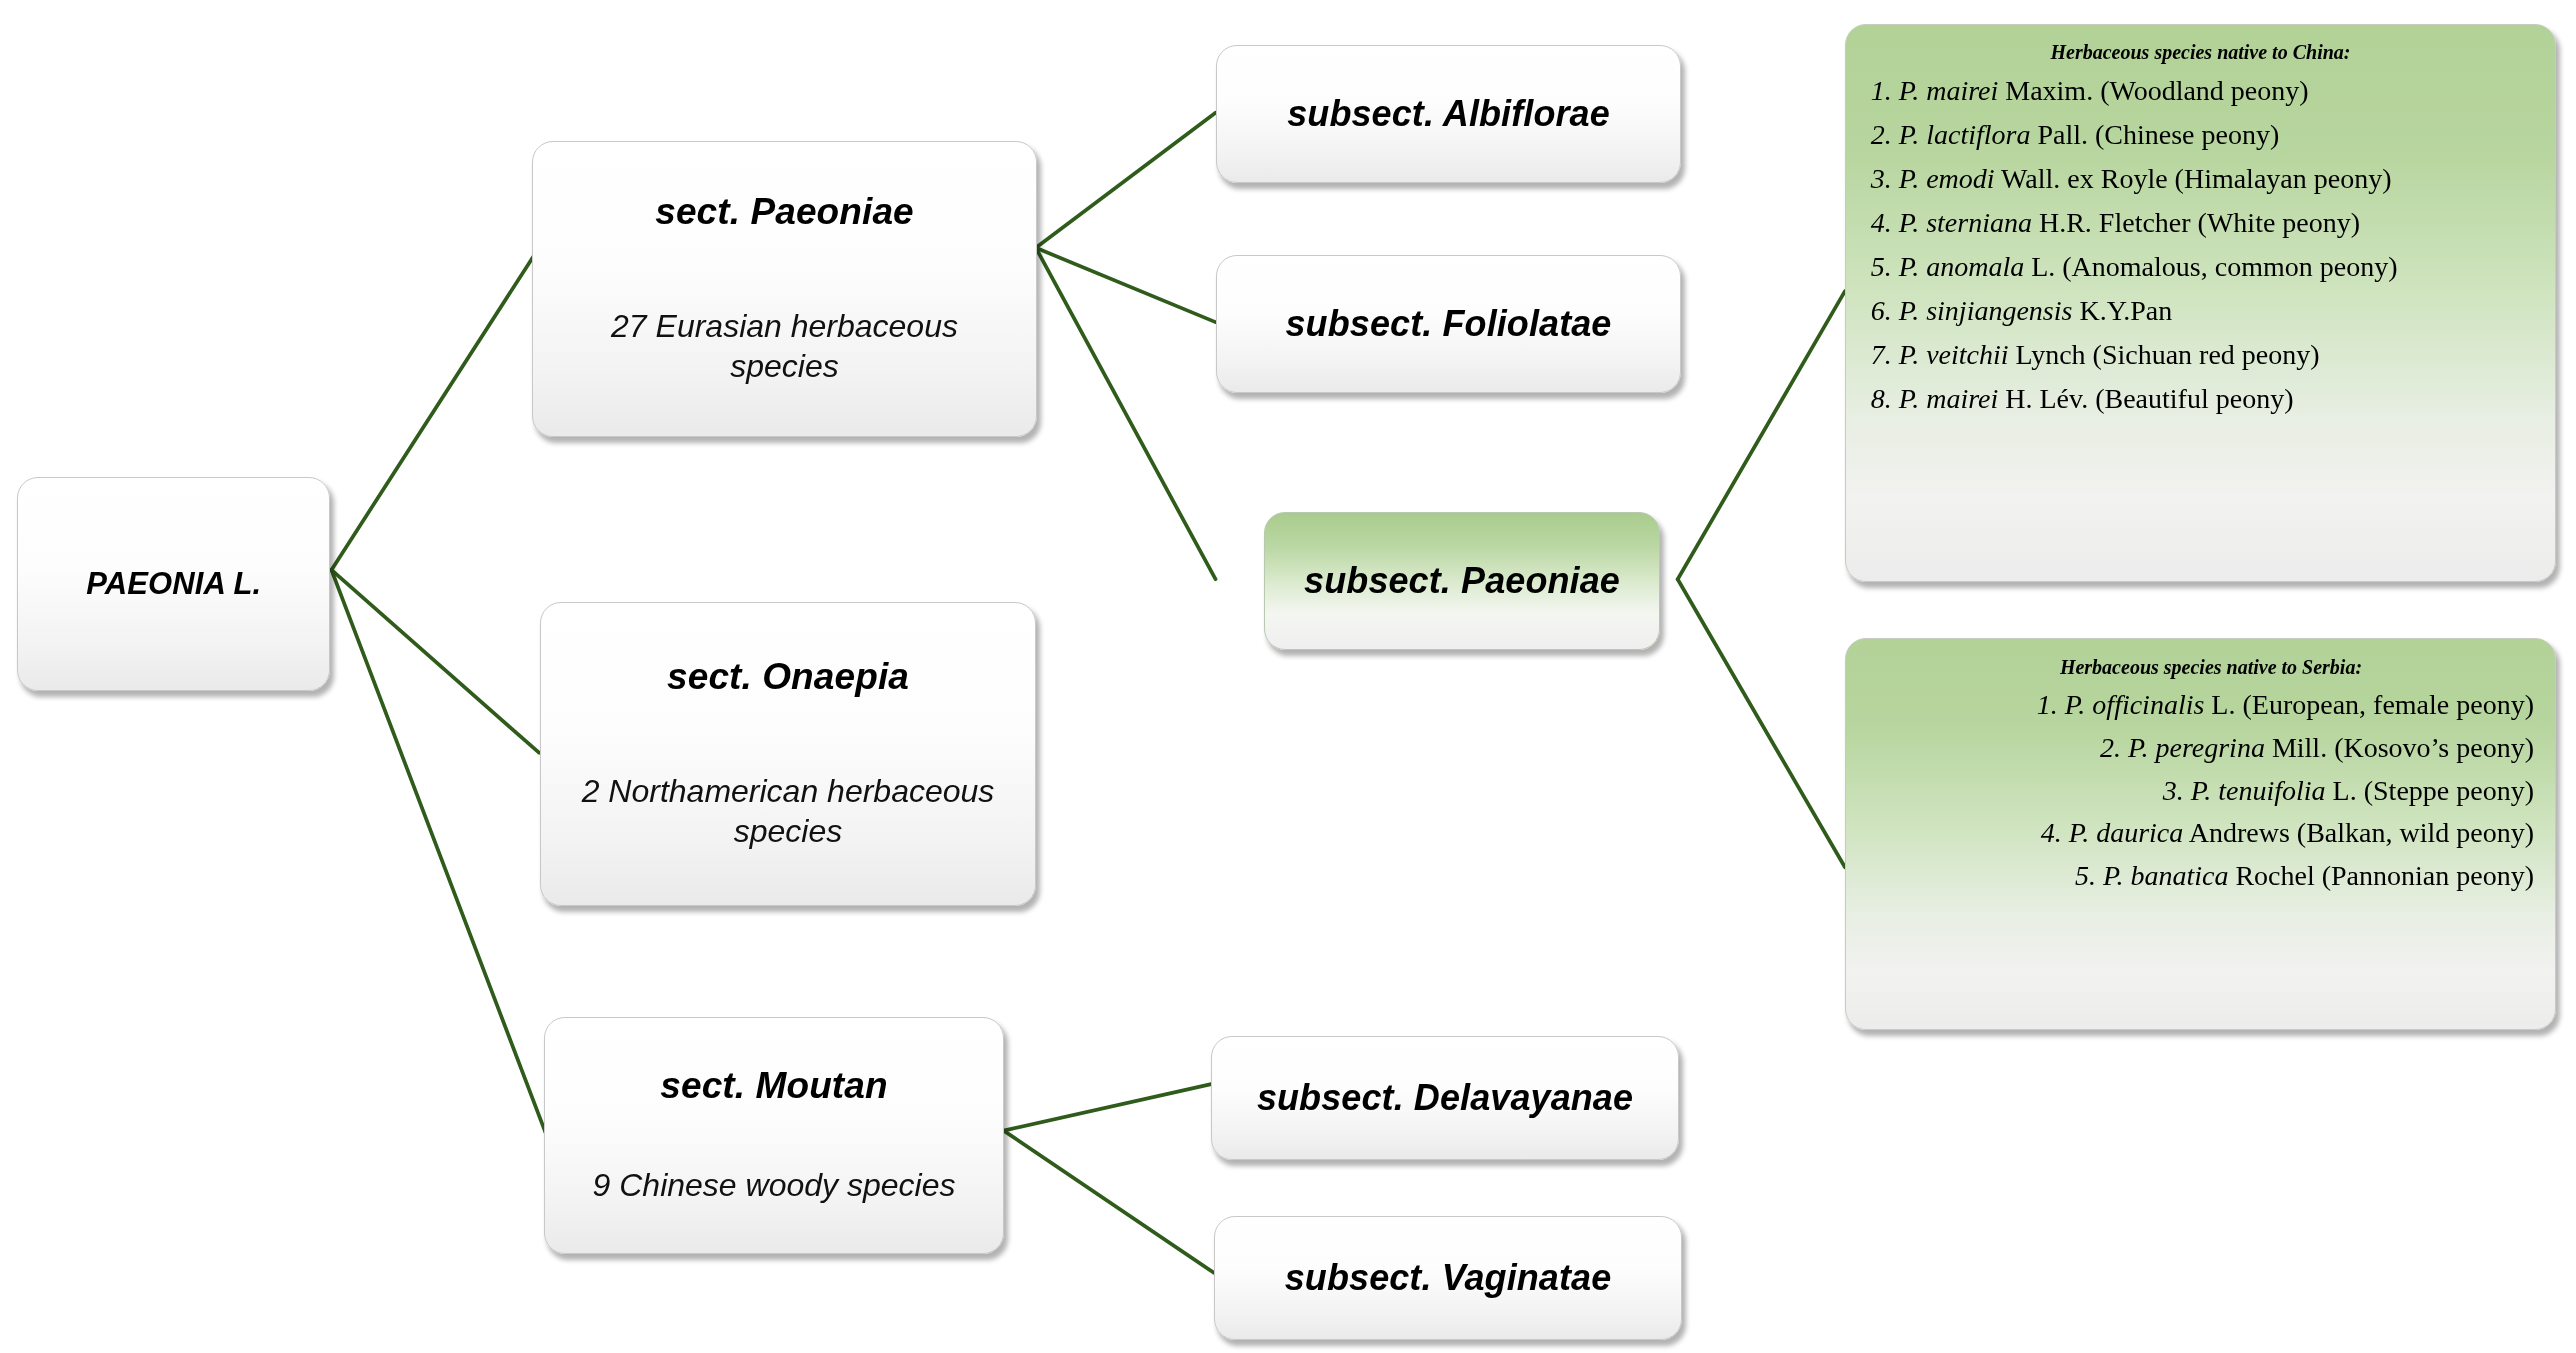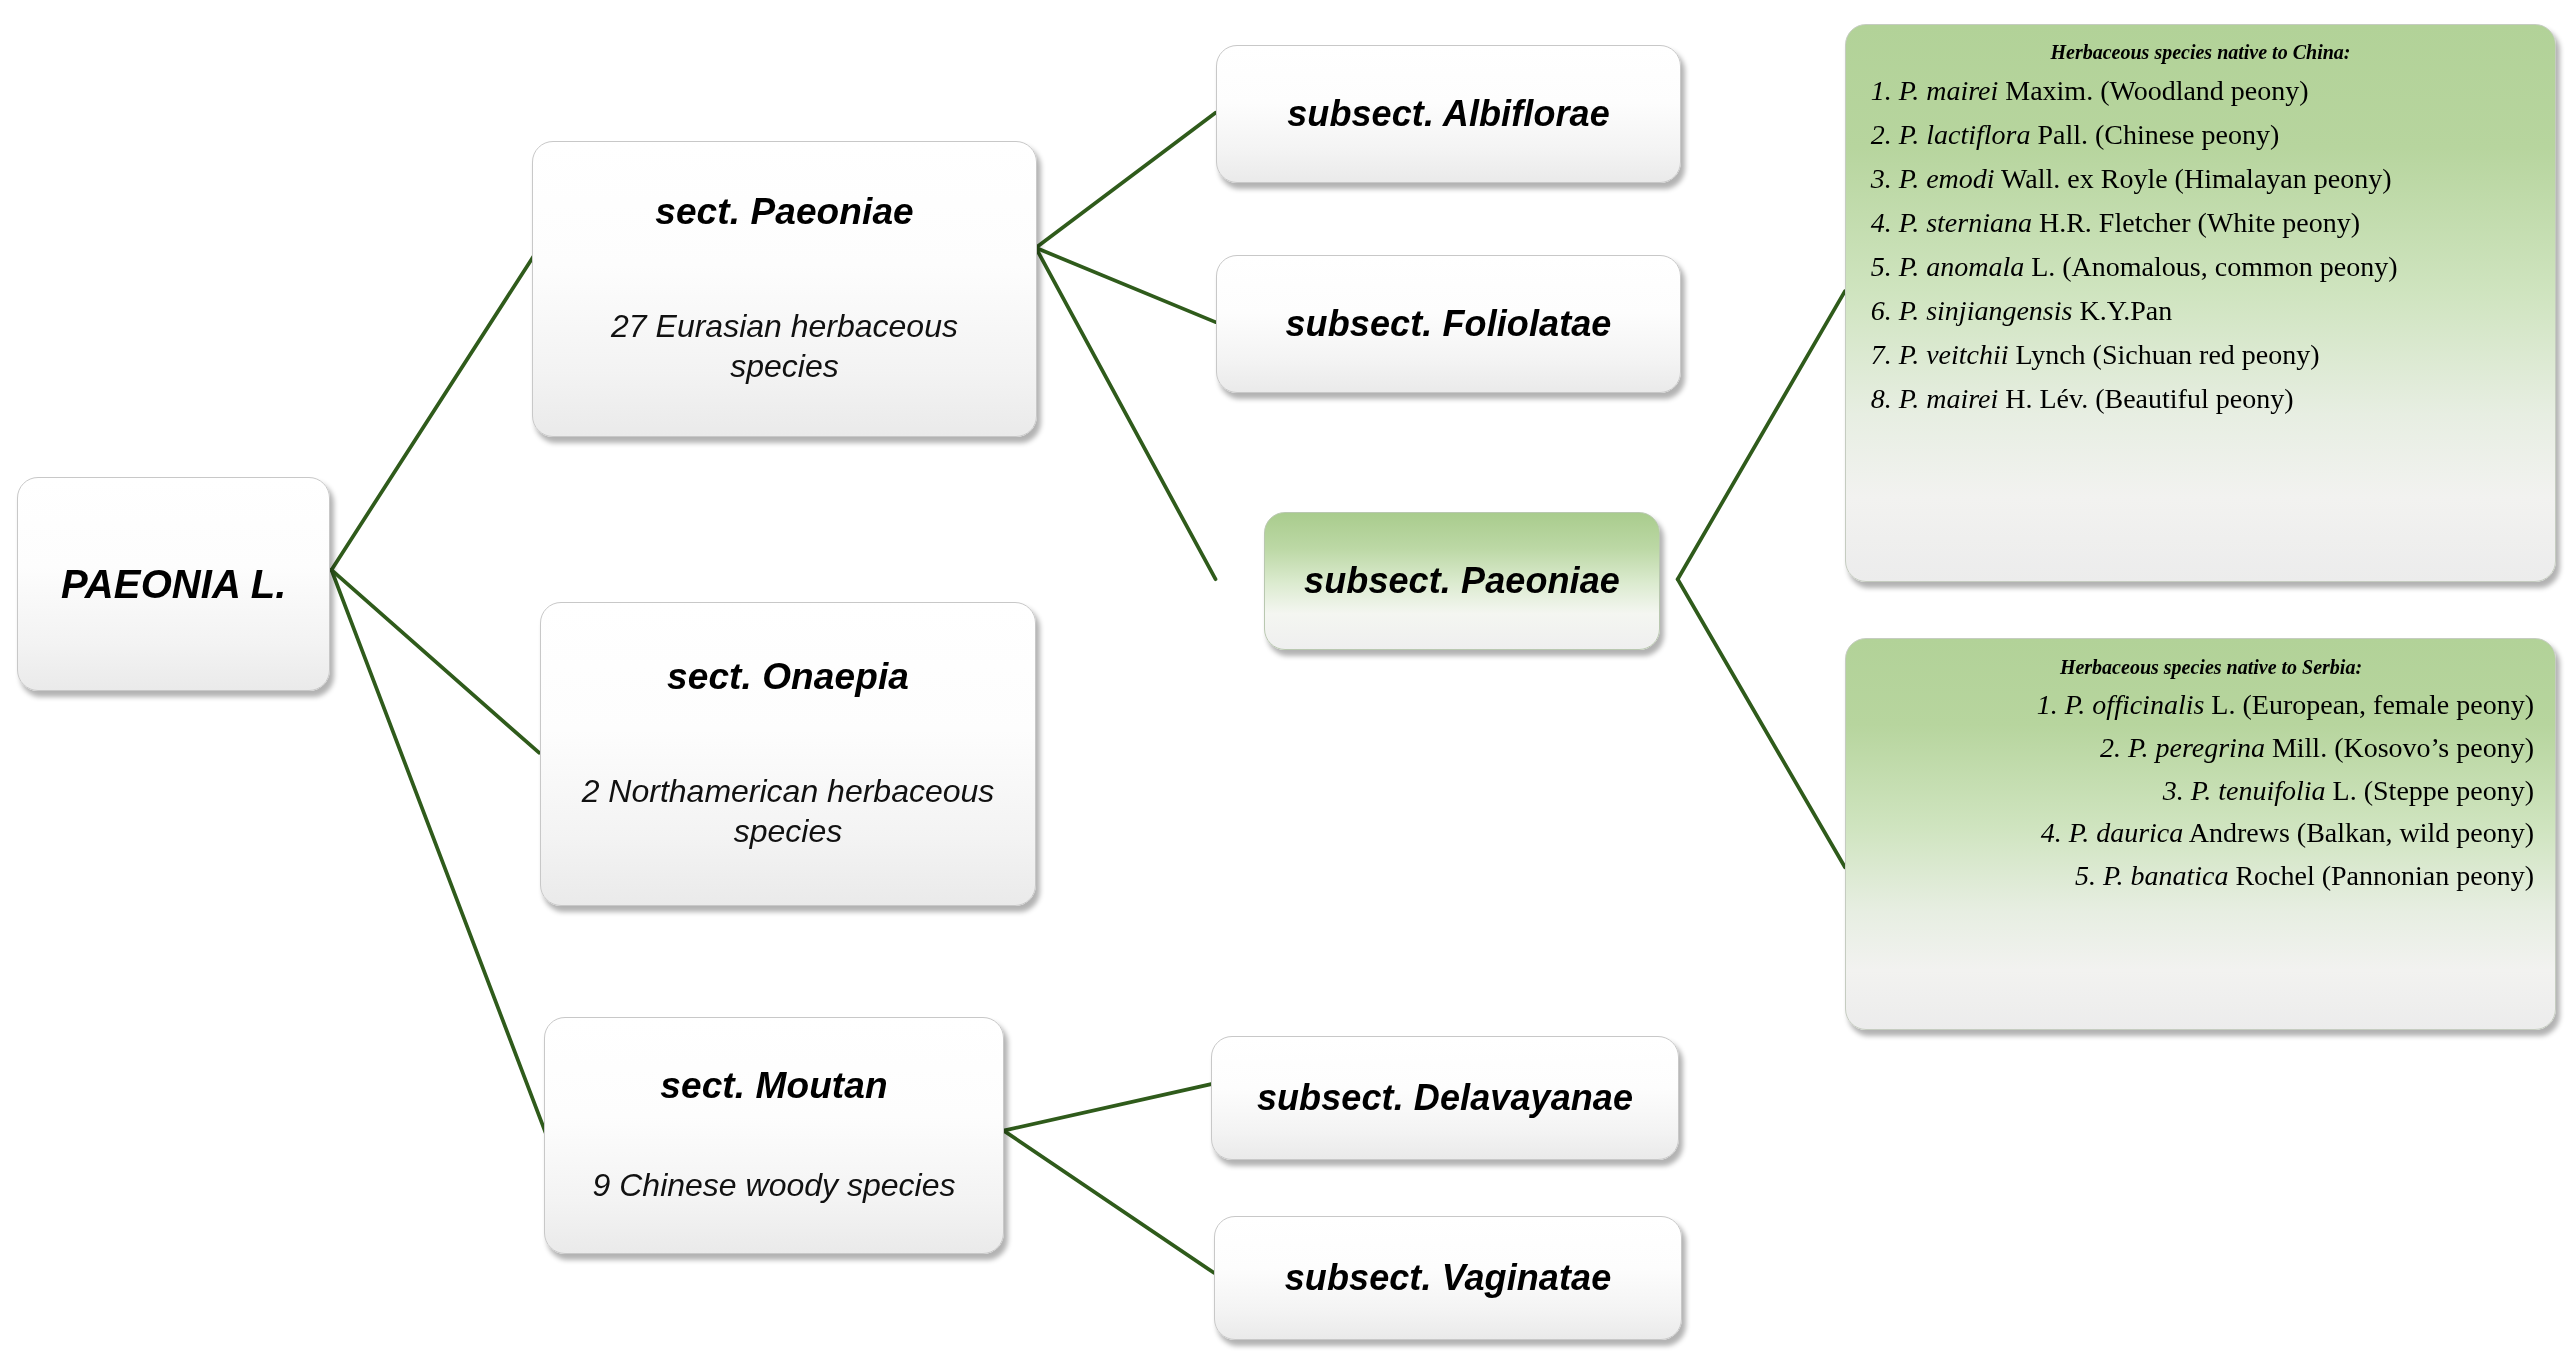--- a/index.html
+++ b/index.html
@@ -52,21 +52,21 @@
   }
 
   
   .sect .title{ font-size:37px; line-height:1.1; }
   .sect .sub{ font-size:32px; line-height:1.25; padding:0 21px; }
 
   
   .subsect .title{ font-size:36px; line-height:1.1; }
 
   
-  .root .title{ font-size:40px; }
+  .root .title{ font-size:31px; }
 
   
   .node.greentop{
     background:linear-gradient(180deg,#a9cc8d 0%,#bcd8a5 26%,#dcebd0 52%,#f4f6f1 74%,#efefef 100%);
     border-color:#b9c8b0;
   }
 
   
   .panel{
     position:absolute;

